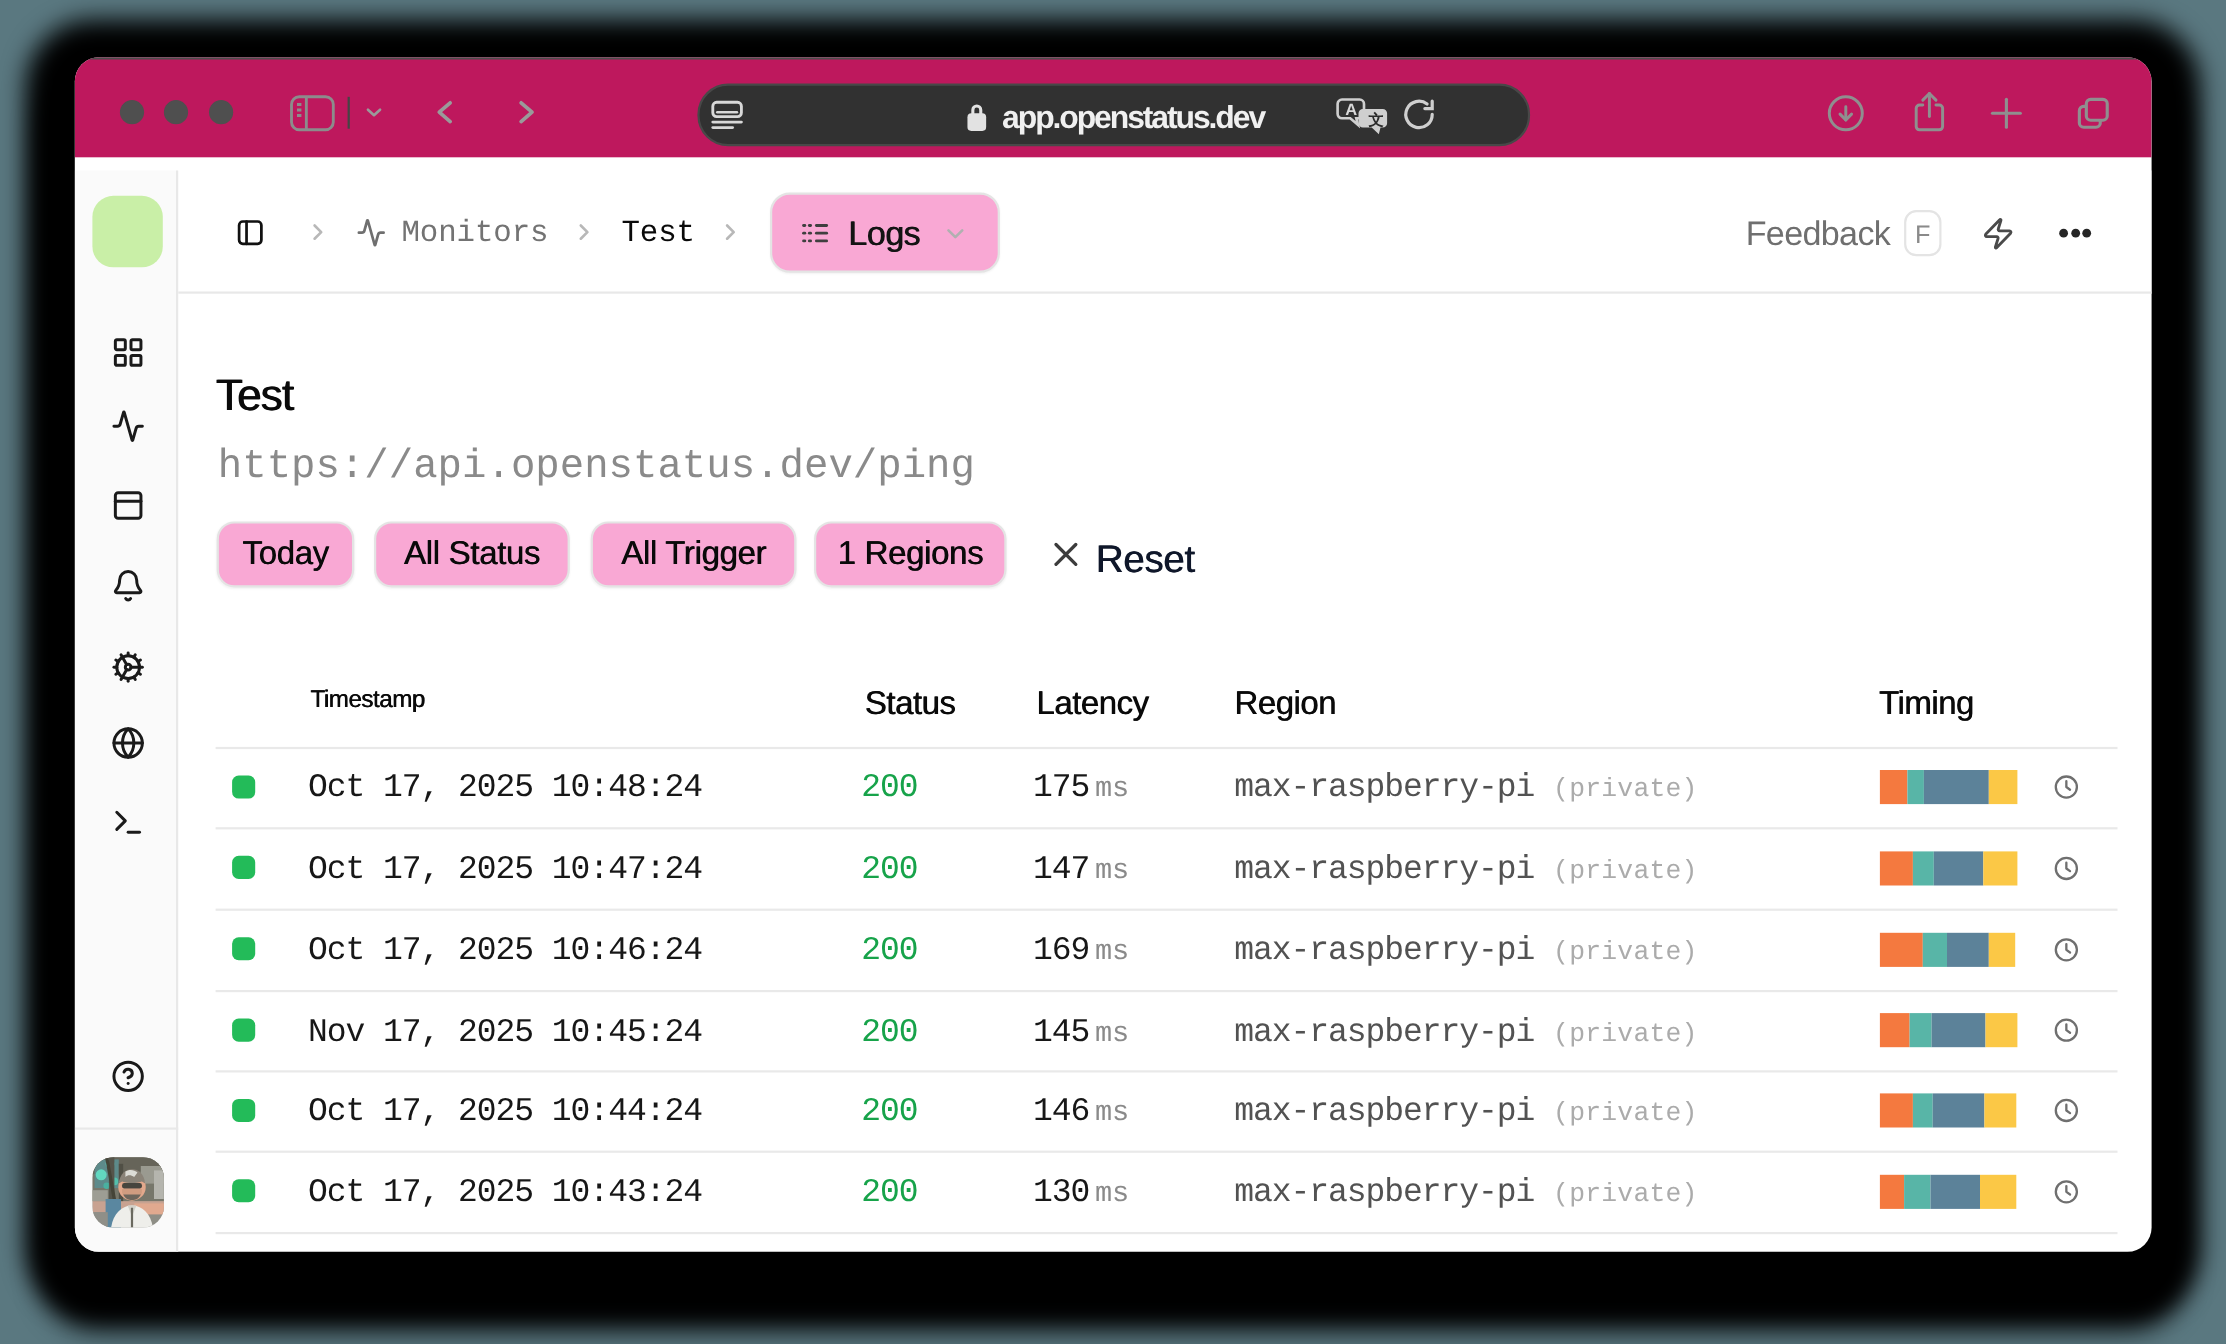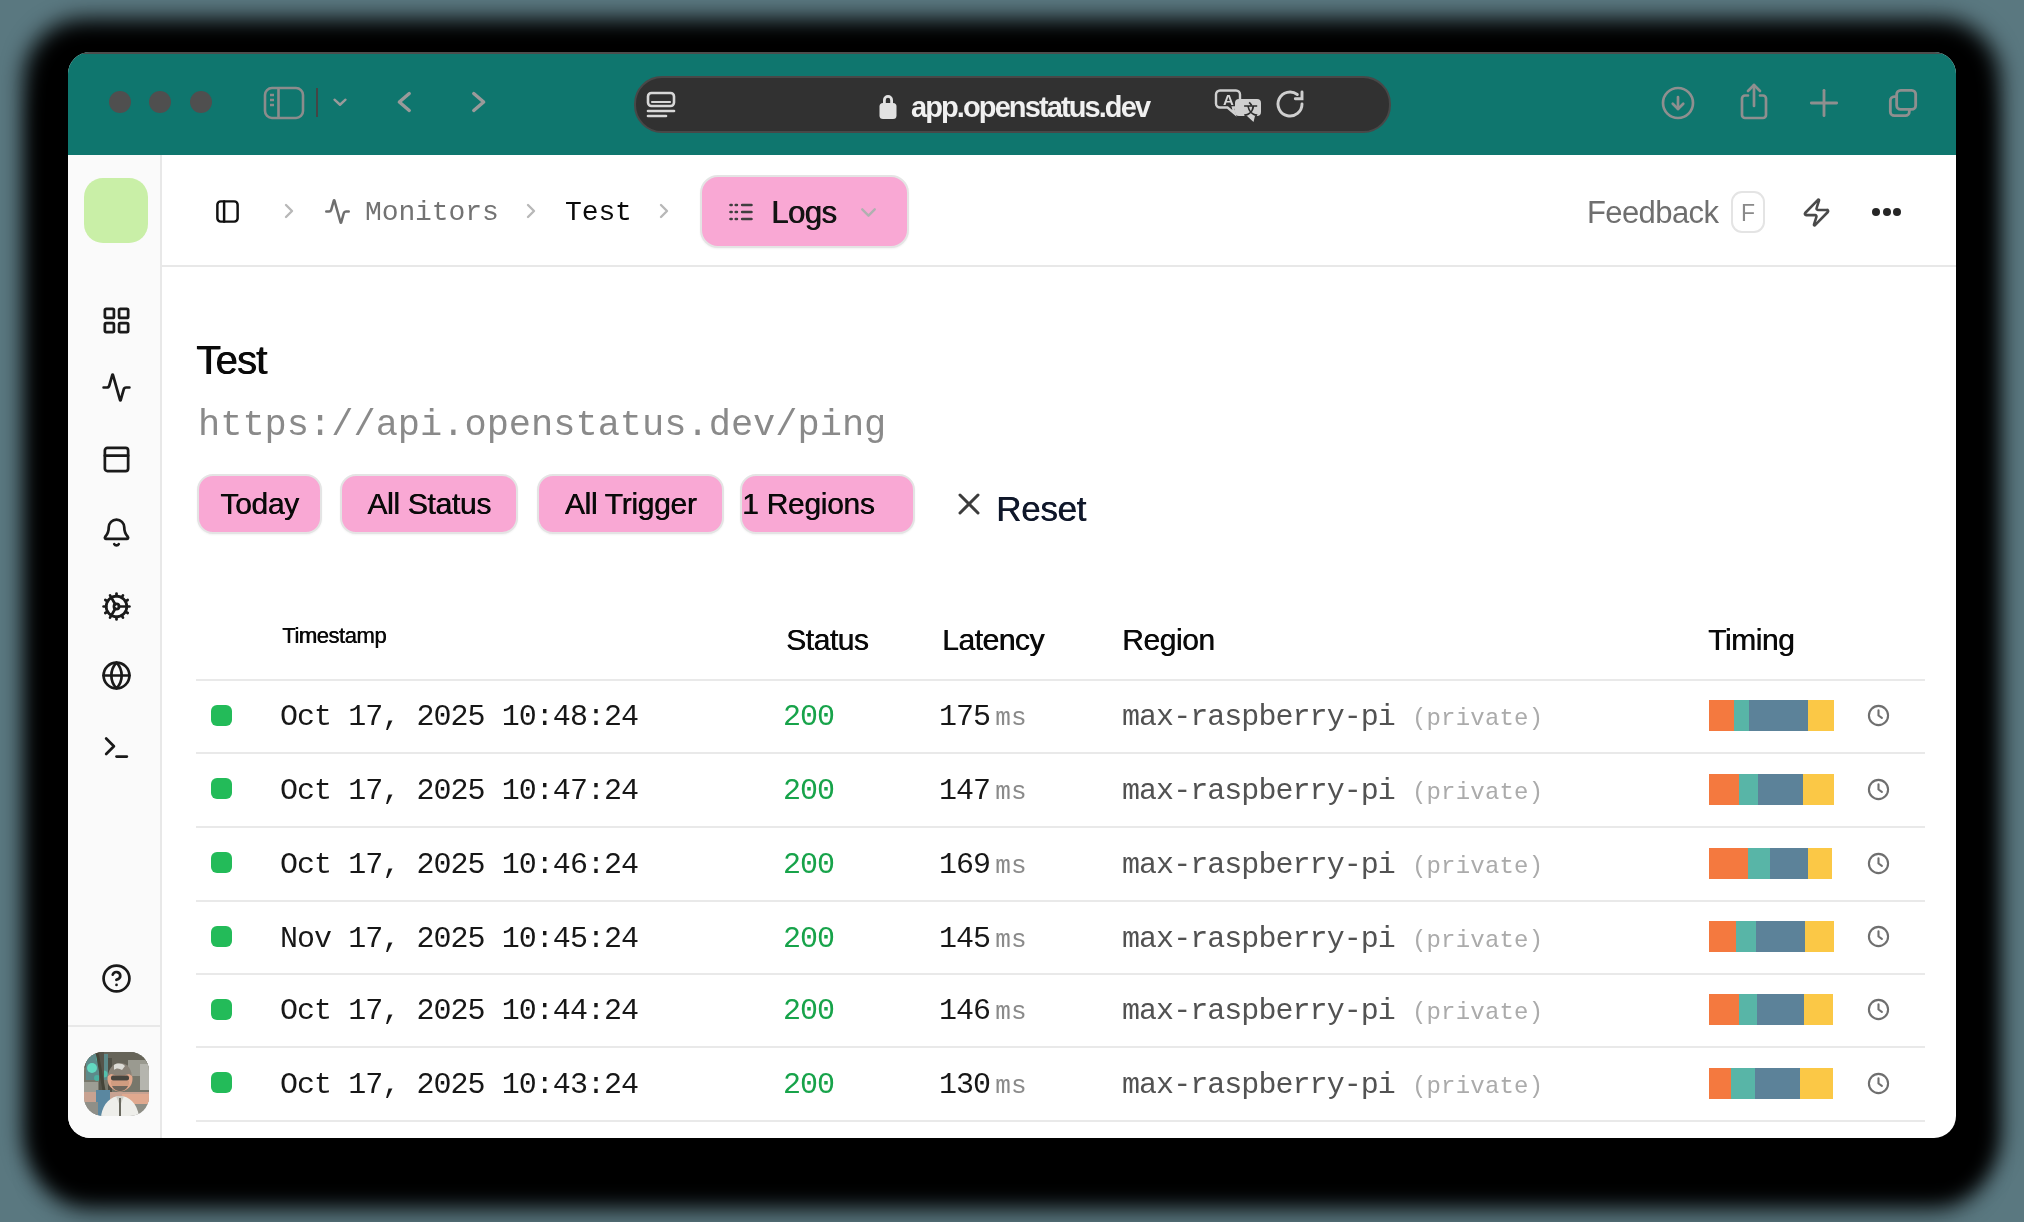--- a/index.html
+++ b/index.html
@@ -1,21 +1,21 @@
 <!DOCTYPE html>
 <html><head><meta charset="utf-8">
 <style>
 *{margin:0;padding:0;box-sizing:border-box}
 html,body{width:2024px;height:1222px;overflow:hidden}
 body{background:#5a7880;font-family:"Liberation Sans",sans-serif;position:relative}
 .mono{font-family:"Liberation Mono",monospace}
 .abs{position:absolute}
 .win{position:absolute;left:68px;top:52px;width:1888px;height:1086px;border-radius:22px;overflow:hidden;background:#fff;
  box-shadow:0 11px 22px 44px #000,0 40px 24px 30px rgba(0,0,0,0.98),0 0 34px 10px rgba(0,0,0,0.35)}
-.chrome{position:absolute;left:0;top:0;width:100%;height:103px;background:#0f766e;box-shadow:inset 0 2px 0 #4d4d4d}
+.chrome{position:absolute;left:0;top:0;width:100%;height:91px;background:#be185d;box-shadow:inset 0 2px 0 #4d4d4d}
 .dot{position:absolute;width:22px;height:22px;border-radius:50%;background:#4f4f4f}
 .urlbar{position:absolute;left:566px;top:24px;width:757px;height:57px;border-radius:28px;background:#313131;border:2px solid #484848}
 .sb{position:absolute;left:0;top:103px;width:94px;height:983px;background:#fafafa;border-right:2px solid #e8e8e8}
 .hdr{position:absolute;left:94px;top:103px;right:0;height:112px;background:#fff;border-bottom:2px solid #e8e8e8}
 .btn{position:absolute;background:#f9a8d4;border:2px solid #e4e4e4;border-radius:16px;box-shadow:0 1px 2px rgba(0,0,0,0.05)}
 .med{font-weight:400;text-shadow:0.55px 0 0 currentColor}
 .rowline{position:absolute;left:128px;width:1729px;height:2px;background:#e9e9e9}
 </style></head><body>
 <div class="win">
 <div class="chrome">
@@ -214,21 +214,21 @@
 <div class="abs" style="left:1804px;top:156px;width:29px;display:flex;justify-content:space-between">
       <i style="width:8px;height:8px;border-radius:50%;background:#262626"></i>
       <i style="width:8px;height:8px;border-radius:50%;background:#262626"></i>
       <i style="width:8px;height:8px;border-radius:50%;background:#262626"></i>
     </div>
 <div class="abs" style="left:128px;top:286px;font-size:40px;color:#0a0a0a;letter-spacing:-0.8px;text-shadow:0.9px 0 0 currentColor">Test</div>
 <div class="abs mono" style="left:130px;top:352px;font-size:37px;color:#8a8a8a">https://api.openstatus.dev/ping</div>
 <div class="btn" style="left:129px;top:422px;width:125px;height:60px;text-align:center;line-height:56px;font-size:30px;color:#0a0a0a;letter-spacing:-0.3px"><span class="med">Today</span></div>
 <div class="btn" style="left:272px;top:422px;width:178px;height:60px;text-align:center;line-height:56px;font-size:30px;color:#0a0a0a;letter-spacing:-0.3px"><span class="med">All Status</span></div>
 <div class="btn" style="left:469px;top:422px;width:187px;height:60px;text-align:center;line-height:56px;font-size:30px;color:#0a0a0a;letter-spacing:-0.3px"><span class="med">All Trigger</span></div>
-<div class="btn" style="left:672px;top:422px;width:175px;height:60px;text-align:left;line-height:56px;font-size:30px;color:#0a0a0a;letter-spacing:-0.3px"><span class="med">1 Regions</span></div>
+<div class="btn" style="left:672px;top:422px;width:175px;height:60px;text-align:center;line-height:56px;font-size:30px;color:#0a0a0a;letter-spacing:-0.3px"><span class="med">1 Regions</span></div>
 <svg style="position:absolute;left:883px;top:434px" width="36" height="36" viewBox="0 0 24 24" fill="none" stroke="#3c3c3c" stroke-width="2" stroke-linecap="round" stroke-linejoin="round">
       <path d="M18 6 6 18"></path>
       <path d="m6 6 12 12"></path>
     </svg>
 <div class="abs" style="left:928px;top:437px;font-size:35px;color:#0f172a;letter-spacing:-0.3px"><span class="med">Reset</span></div>
 <div class="abs med" style="left:214px;top:571px;font-size:22px;color:#0a0a0a;letter-spacing:-0.45px">Timestamp</div>
 <div class="abs med" style="left:718px;top:571px;font-size:30px;color:#0a0a0a;letter-spacing:-0.45px">Status</div>
 <div class="abs med" style="left:874px;top:571px;font-size:30px;color:#0a0a0a;letter-spacing:-0.45px">Latency</div>
 <div class="abs med" style="left:1054px;top:571px;font-size:30px;color:#0a0a0a;letter-spacing:-0.45px">Region</div>
 <div class="abs med" style="left:1640px;top:571px;font-size:30px;color:#0a0a0a;letter-spacing:-0.45px">Timing</div>

